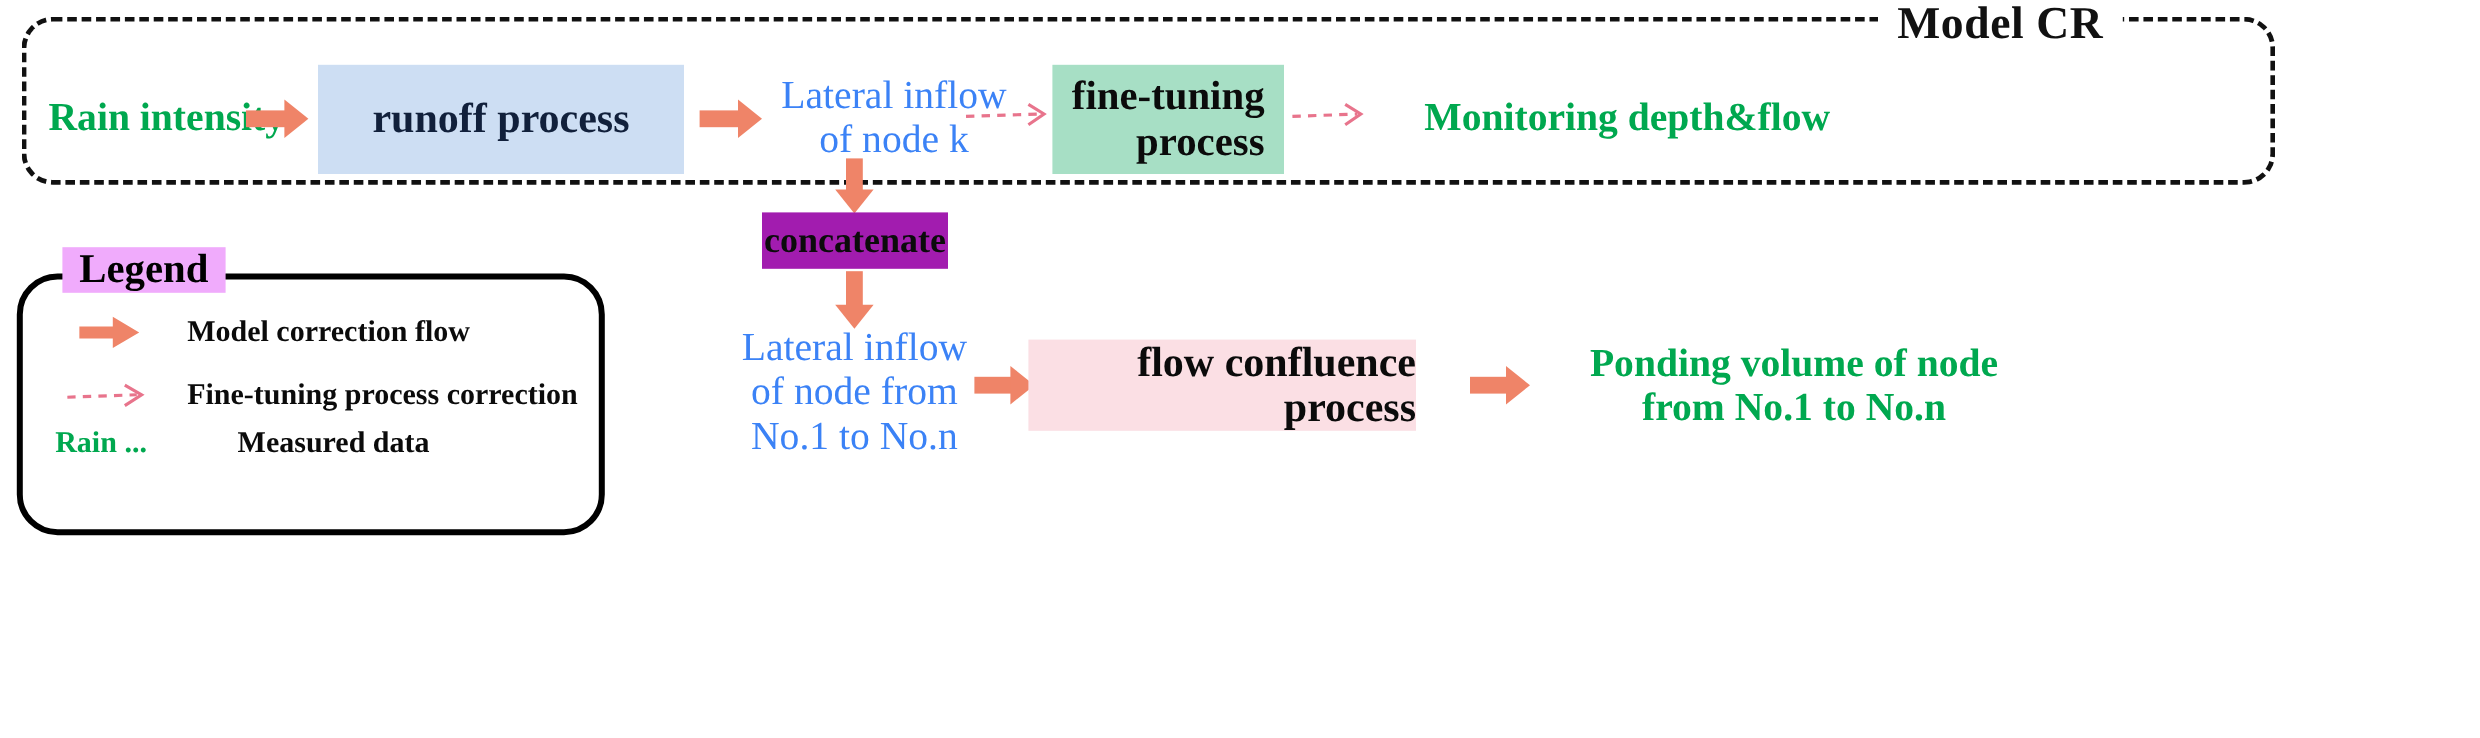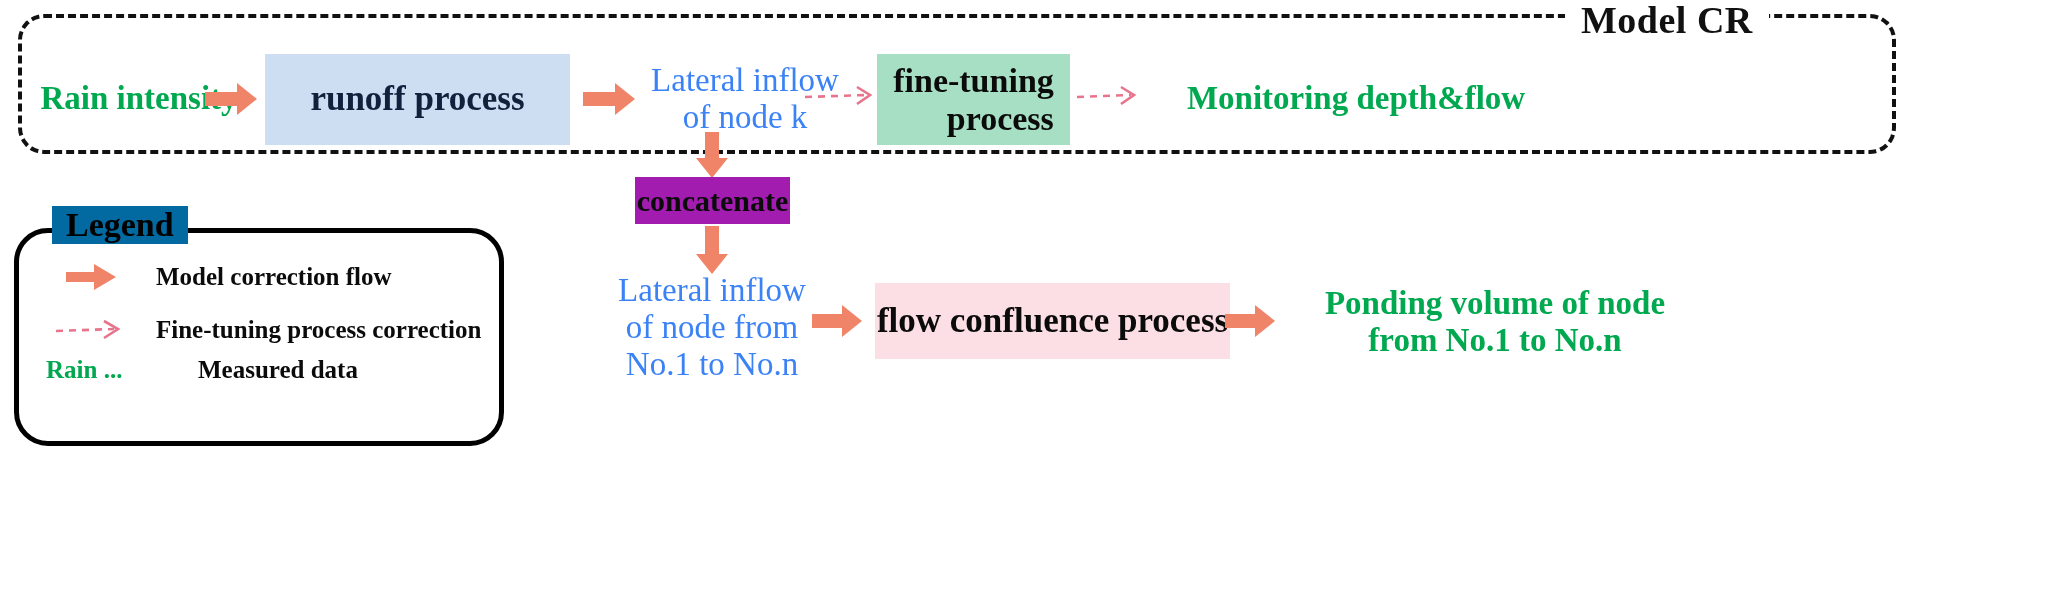--- a/index.html
+++ b/index.html
@@ -42,22 +42,22 @@
   }
   #fine-tuning-box{
     left:877px;top:54px;width:193px;height:91px;
     background:#a7dfc5;font-size:34px;color:#0b0b0b;white-space:pre-line;
   }
   #concatenate-box{
     left:635px;top:177px;width:155px;height:47px;
     background:#a21caf;font-size:30px;color:#0b0b0b;
   }
   #flow-confluence-box{
-    left:857px;top:283px;width:355px;height:76px;
-    background:#fbdfe4;font-size:35px;color:#0b0b0b;margin-left:18px;
+    left:857px;top:283px;width:323px;height:76px;
+    background:#fbdfe4;font-size:35px;color:#0b0b0b;
   }
 
   
   .arrow-h{position:absolute;}
   .arrow-h .shaft{
     position:absolute;left:0;top:50%;transform:translateY(-50%);
     height:14px;background:#ef8468;
   }
   .arrow-h .head{
     position:absolute;top:50%;transform:translateY(-50%);
@@ -82,21 +82,21 @@
   .dashed-arrow svg{display:block;overflow:visible;}
 
   
   #legend-box{
     position:absolute;left:14px;top:228px;width:490px;height:218px;
     border:5px solid #000000;border-radius:34px;box-sizing:border-box;
     background:#ffffff;
   }
   #legend-title{
     position:absolute;left:52px;top:206px;
-    background:#0369a1;padding:0 14px;
+    background:#f0abfc;padding:0 14px;
     font-size:34px;font-weight:bold;color:#000;z-index:3;
   }
   .legend-row{
     position:absolute;display:flex;align-items:center;
     font-size:25px;font-weight:bold;color:#0b0b0b;
   }
   .legend-key{
     width:128px;display:flex;align-items:center;justify-content:center;
     flex:0 0 128px;
   }

